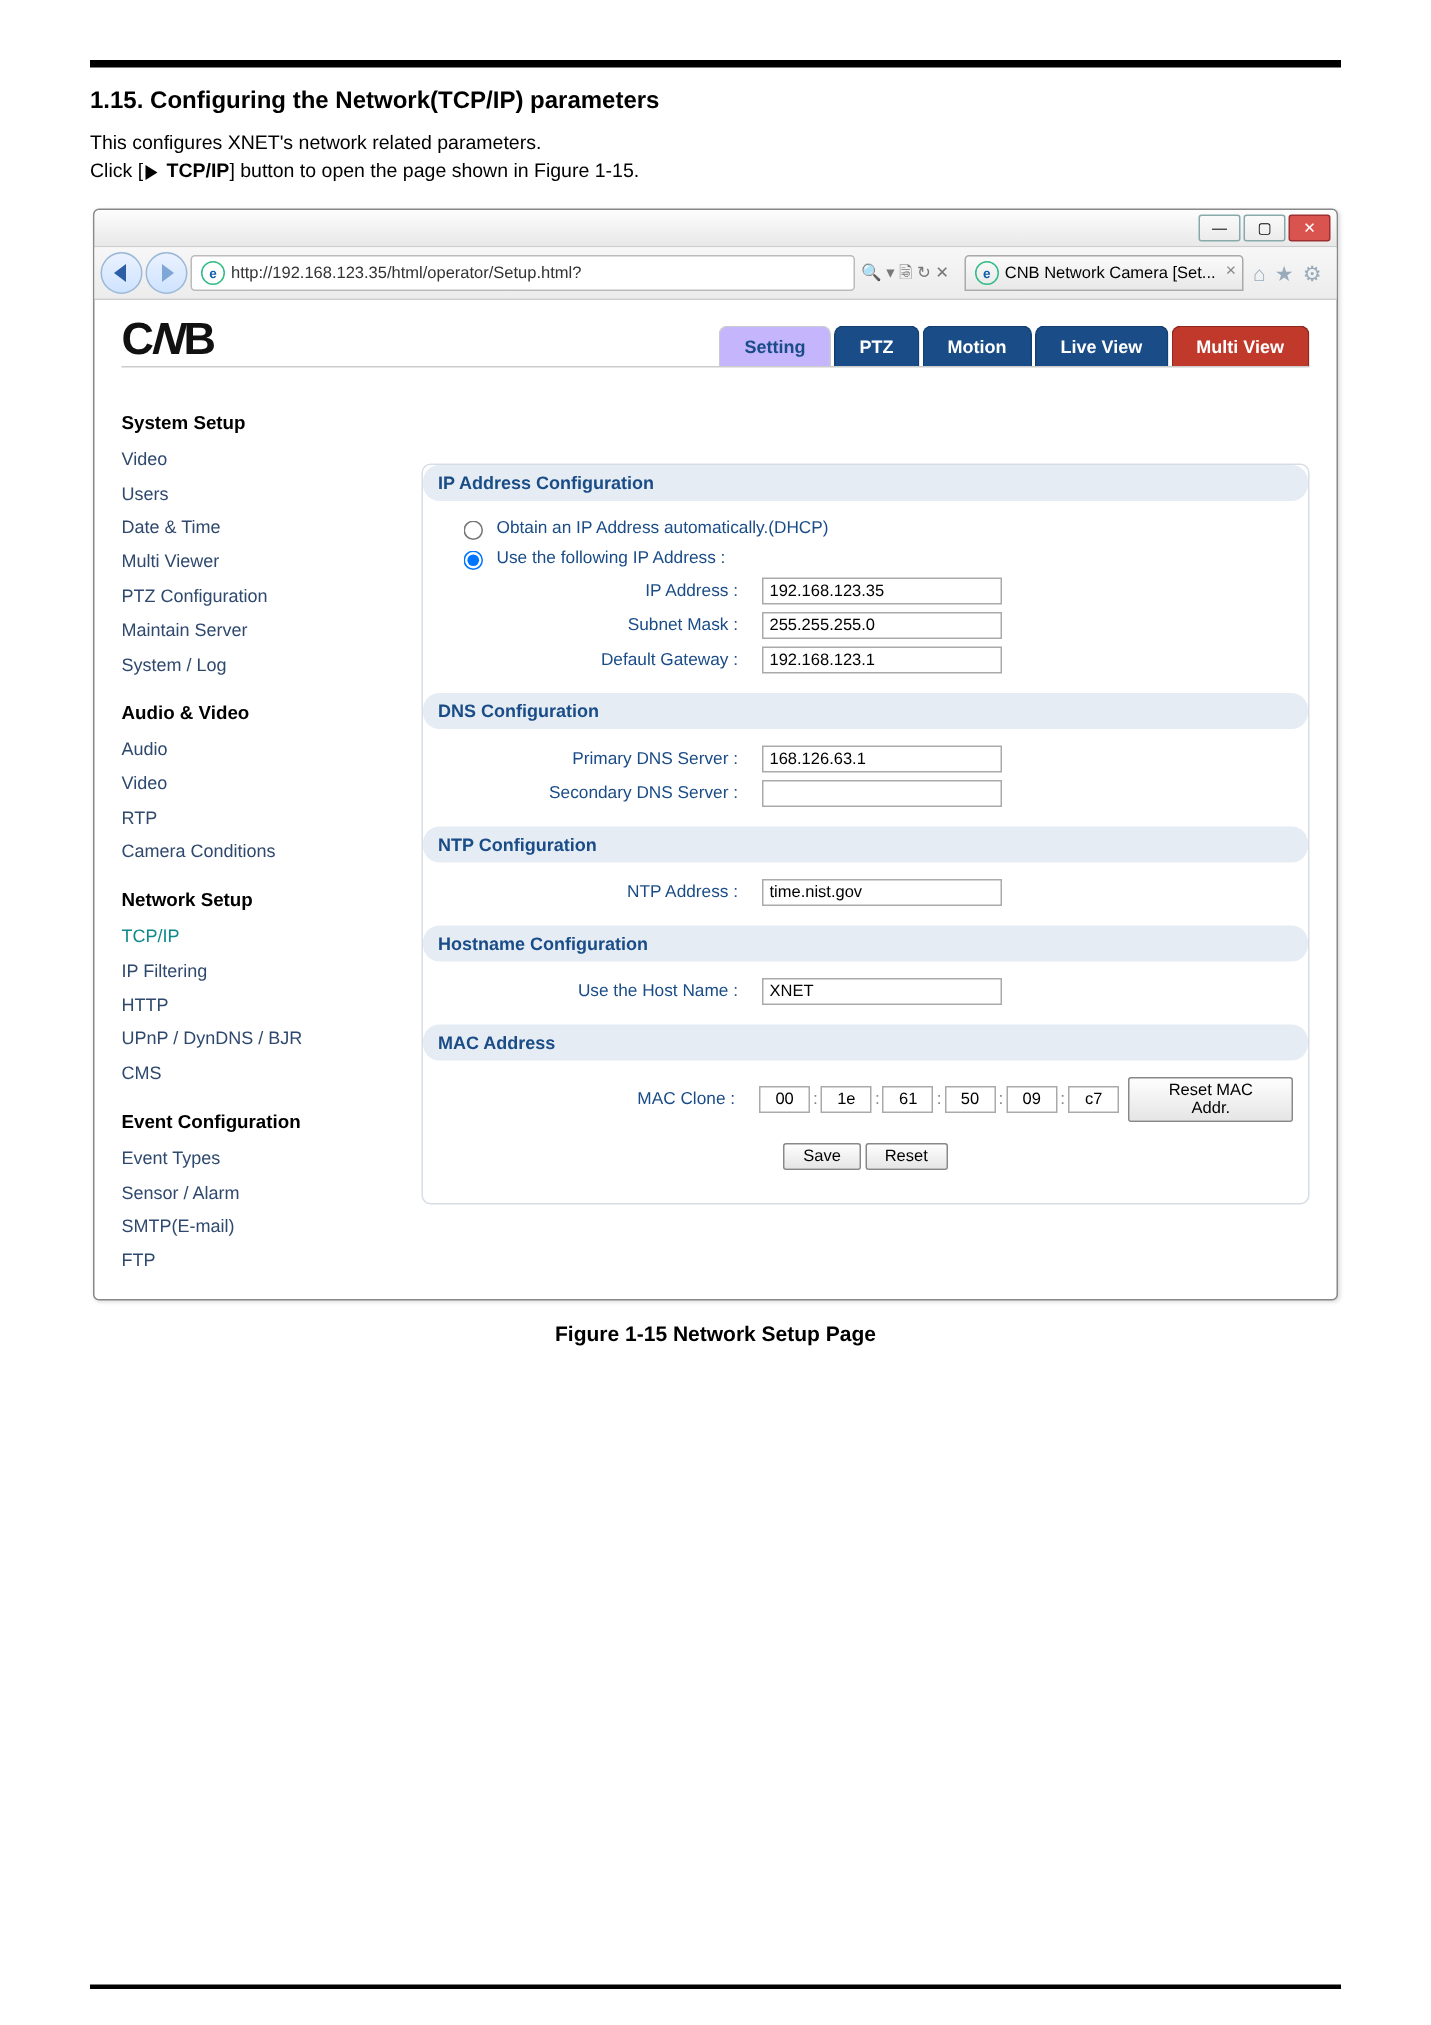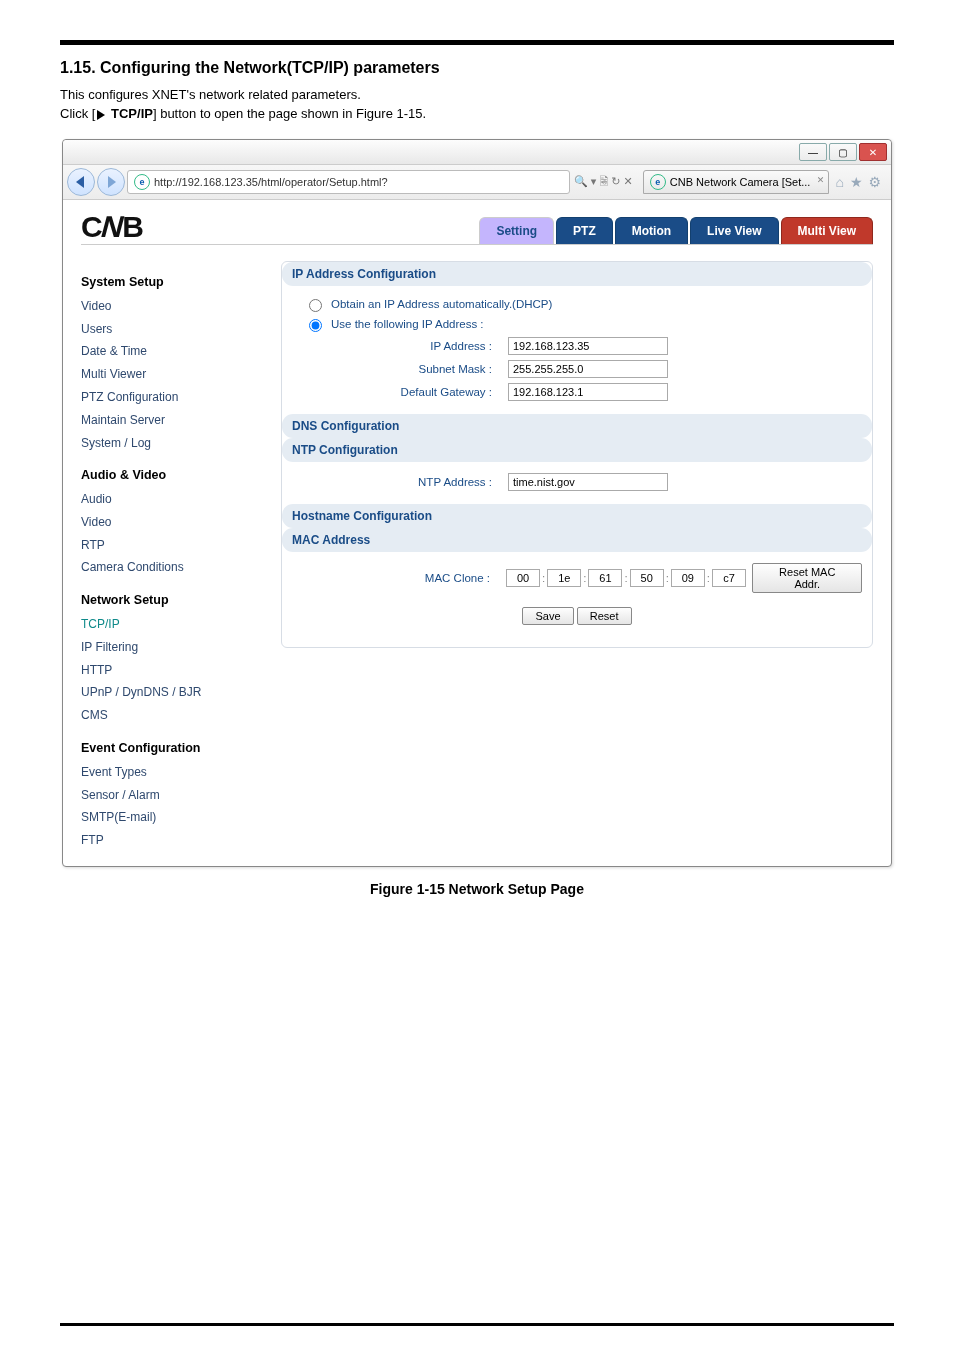--- a/index.html
+++ b/index.html
@@ -26,21 +26,21 @@
   .tab-chip .xclose { position:absolute; right:4px; top:4px; font-size:9px; color:#888; }
   .ie-right-icons { display:flex; align-items:center; margin-left:auto; gap:6px; padding:0 6px; color:#9ab; font-size:14px;}
   .app { padding:10px 18px 14px 18px; min-height:560px;}
   .app-header { display:flex; align-items:flex-end; justify-content:space-between; border-bottom:1px solid #ccc; padding-bottom:0;}
   .logo { font-family: Arial Black, Arial, sans-serif; font-weight:900; font-size:30px; letter-spacing:-1px; color:#111; display:flex; align-items:center; gap:0;}
   .logo .slash { transform: skewX(-15deg); display:inline-block;}
   .tabset { display:flex; gap:2px; }
   .tab { padding:6px 16px; border-radius:6px 6px 0 0; font-size:12px; font-weight:bold; color:#fff; background:#1a4c87; border:1px solid #13406f; border-bottom:none;}
   .tab.active { background:#c4b5fd; color:#1a4c87; border-color:#ccc;}
   .tab.red { background:#c0392b; border-color:#8f281d; }
-  .app-body { display:flex; gap:20px; padding-top:16px;}
+  .app-body { display:flex; gap:20px; padding-top:16px;align-items:center;}
   .sidebar { width:180px; font-size:12px; color:#2f496e; line-height:1.9;}
   .sidebar .group-title { color:#000; font-weight:bold; margin-top:10px; font-size:12.5px;}
   .sidebar .item { color:#2f496e; }
   .sidebar .item.active { color:#0f8a8a; }
   .content { flex:1; font-size:11.5px; color:#2f496e; position:relative;}
   .panel { border:1px solid #d7dde5; border-radius:6px; padding:0 0 14px 0; }
   .panel .sec-head { background:#e5ecf3; color:#1a4c87; font-weight:bold; font-size:12px; padding:5px 10px;border-radius:11px; }
   .panel .sec-body { padding:6px 10px 8px 10px; }
   .row { display:flex; align-items:center; margin:5px 0;}
   .row label.k { width:200px; text-align:right; padding-right:16px; color:#1a4c87;}
@@ -170,30 +170,46 @@
                     <label class="k">Subnet Mask :</label>
                   <input type="text" value="255.255.255.0" style="">
                   </div>
                 <div class="row">
                     <label class="k">Default Gateway :</label>
                   <input type="text" value="192.168.123.1" style="">
                   </div>
               </div>
 
               <div class="sec-head">DNS Configuration</div>
+              <div class="sec-body">
+                <div class="row">
+                    <label class="k">Primary DNS Server :</label>
+                  <input type="text" value="168.126.63.1" style="">
+                  </div>
+                <div class="row">
+                    <label class="k">Secondary DNS Server :</label>
+                  <input type="text" value="" style="">
+                  </div>
+              </div>
 
               <div class="sec-head">NTP Configuration</div>
               <div class="sec-body">
                 <div class="row">
                     <label class="k">NTP Address :</label>
                   <input type="text" value="time.nist.gov" style="">
                   </div>
               </div>
 
               <div class="sec-head">Hostname Configuration</div>
+              <div class="sec-body">
+                <div class="row">
+                    <label class="k">Use the Host Name :</label>
+                  <input type="text" value="XNET" style="">
+                  </div>
+              </div>
 
               <div class="sec-head">MAC Address</div>
               <div class="sec-body">
                 <div class="row mac"><label class="k">MAC Clone :</label>
                   <input type="text" value="00" style=""><span class="sep">:</span>
                   <input type="text" value="1e" style=""><span class="sep">:</span>
                   <input type="text" value="61" style=""><span class="sep">:</span>
                   <input type="text" value="50" style=""><span class="sep">:</span>
                   <input type="text" value="09" style=""><span class="sep">:</span>
                   <input type="text" value="c7" style="">

